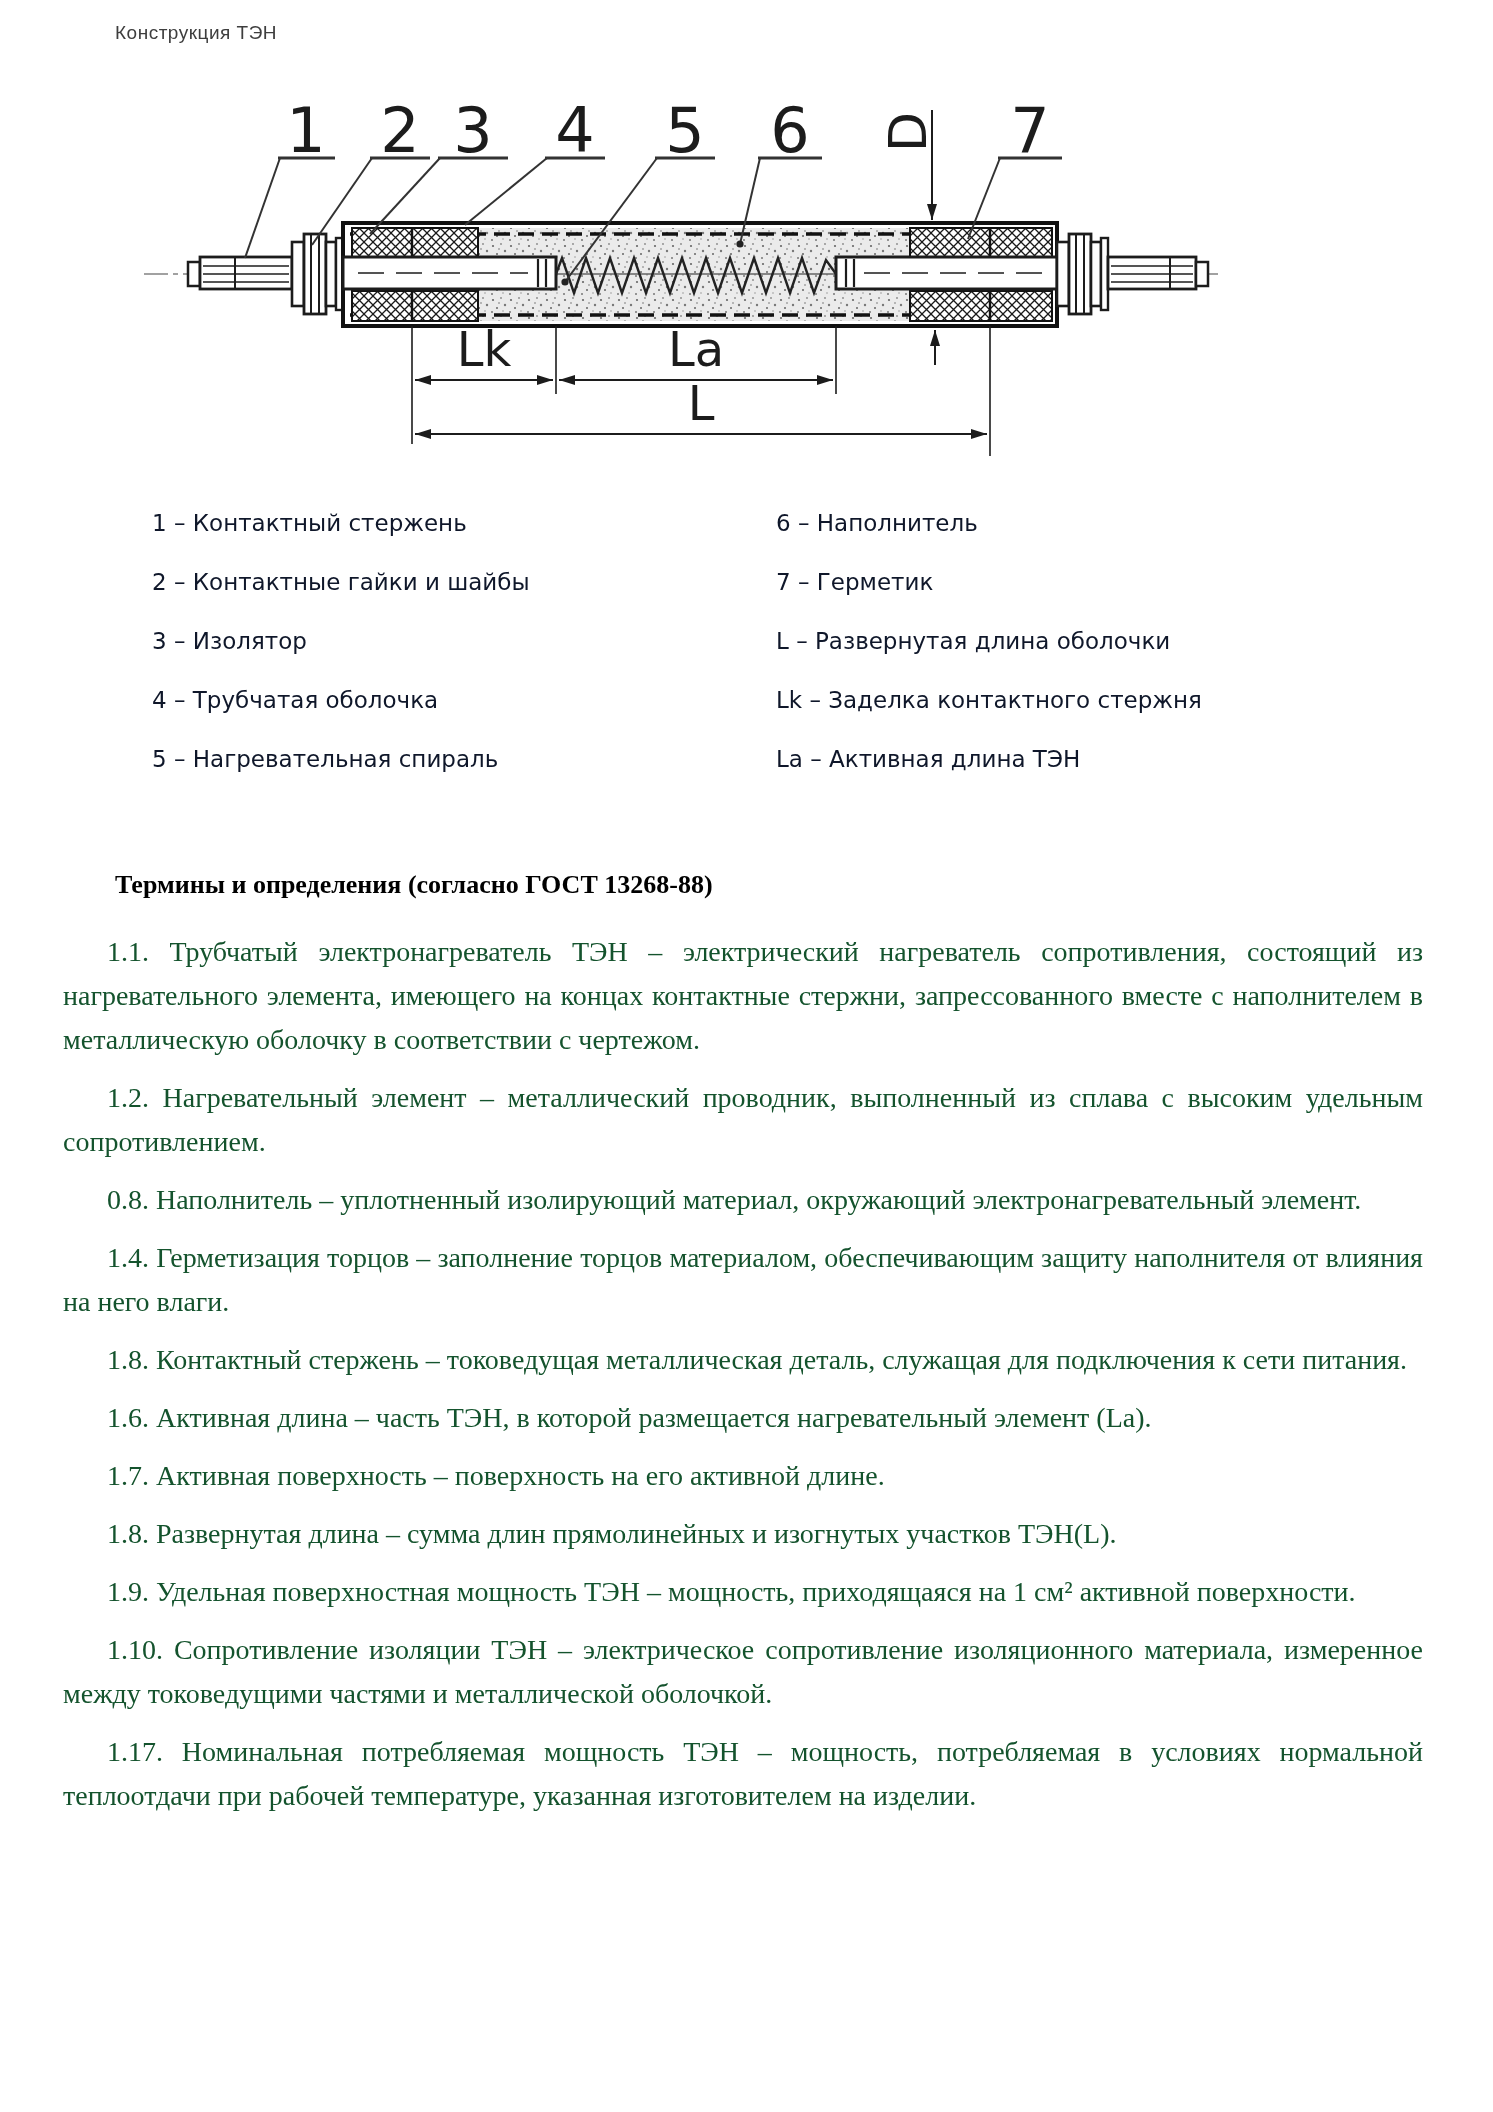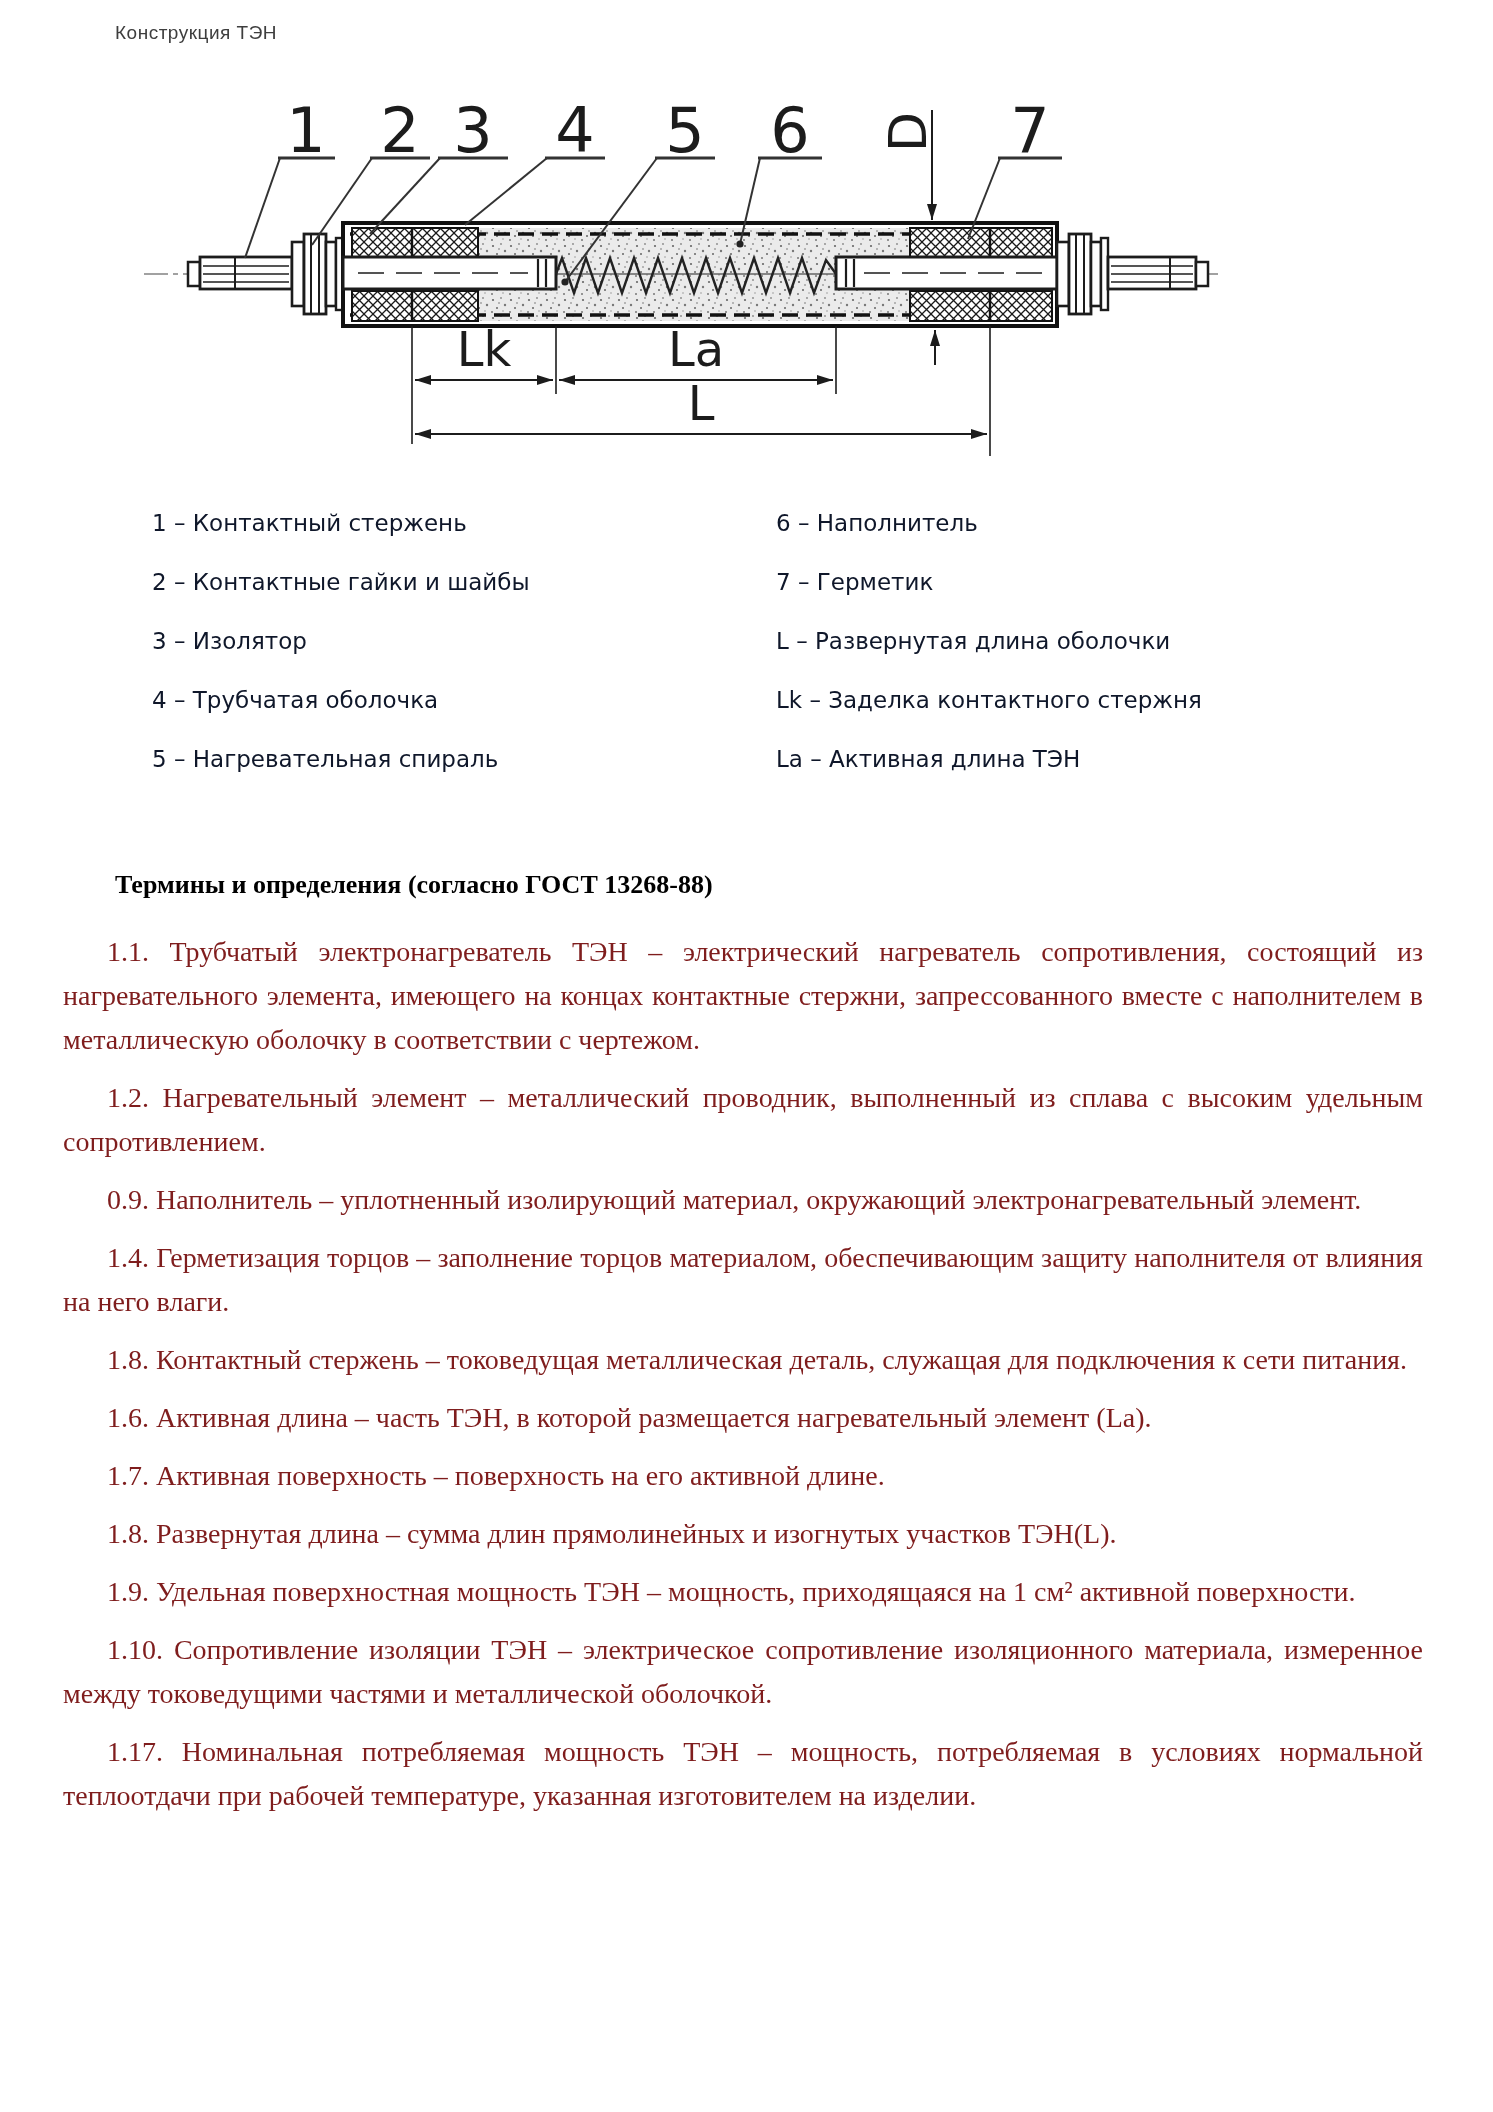--- a/index.html
+++ b/index.html
@@ -42,21 +42,21 @@
     font-size:26px;
     font-weight:bold;
     color:#000;
   }
   .term-para{
     margin:14px 9px 0 0;
     font-size:28px;
     line-height:44px;
     text-align:justify;
     text-indent:44px;
-    color:#7f1d1d;
+    color:#14532d;
   }
   .term-para:first-of-type{margin-top:30px;}
   .cad-text{
     font-family:"DejaVu Sans", sans-serif;
     fill:#1c1c1c;
   }
 </style>
 </head>
 <body>
 
@@ -233,21 +233,21 @@
       <div class="legend-item">L – Развернутая длина оболочки</div>
       <div class="legend-item">Lk – Заделка контактного стержня</div>
       <div class="legend-item">La – Активная длина ТЭН</div>
     </div>
   </div>
 
   <div class="terms-heading">Термины и определения (согласно ГОСТ 13268-88)</div>
 
   <p class="term-para">1.1. Трубчатый электронагреватель ТЭН – электрический нагреватель сопротивления, состоящий из нагревательного элемента, имеющего на концах контактные стержни, запрессованного вместе с наполнителем в металлическую оболочку в соответствии с чертежом.</p>
   <p class="term-para">1.2. Нагревательный элемент – металлический проводник, выполненный из сплава с высоким удельным сопротивлением.</p>
-  <p class="term-para">0.9. Наполнитель – уплотненный изолирующий материал, окружающий электронагревательный элемент.</p>
+  <p class="term-para">0.8. Наполнитель – уплотненный изолирующий материал, окружающий электронагревательный элемент.</p>
   <p class="term-para">1.4. Герметизация торцов – заполнение торцов материалом, обеспечивающим защиту наполнителя от влияния на него влаги.</p>
   <p class="term-para">1.8. Контактный стержень – токоведущая металлическая деталь, служащая для подключения к сети питания.</p>
   <p class="term-para">1.6. Активная длина – часть ТЭН, в которой размещается нагревательный элемент (La).</p>
   <p class="term-para">1.7. Активная поверхность – поверхность на его активной длине.</p>
   <p class="term-para">1.8. Развернутая длина – сумма длин прямолинейных и изогнутых участков ТЭН(L).</p>
   <p class="term-para">1.9. Удельная поверхностная мощность ТЭН – мощность, приходящаяся на 1 см² активной поверхности.</p>
   <p class="term-para">1.10. Сопротивление изоляции ТЭН – электрическое сопротивление изоляционного материала, измеренное между токоведущими частями и металлической оболочкой.</p>
   <p class="term-para">1.17. Номинальная потребляемая мощность ТЭН – мощность, потребляемая в условиях нормальной теплоотдачи при рабочей температуре, указанная изготовителем на изделии.</p>
 
 </div>

